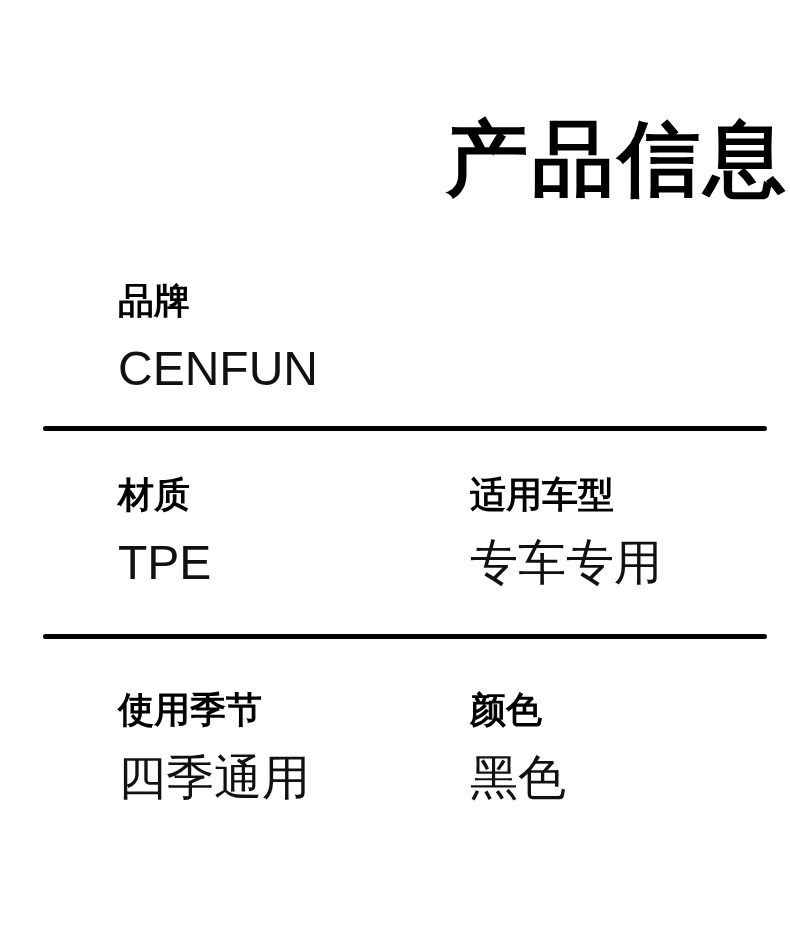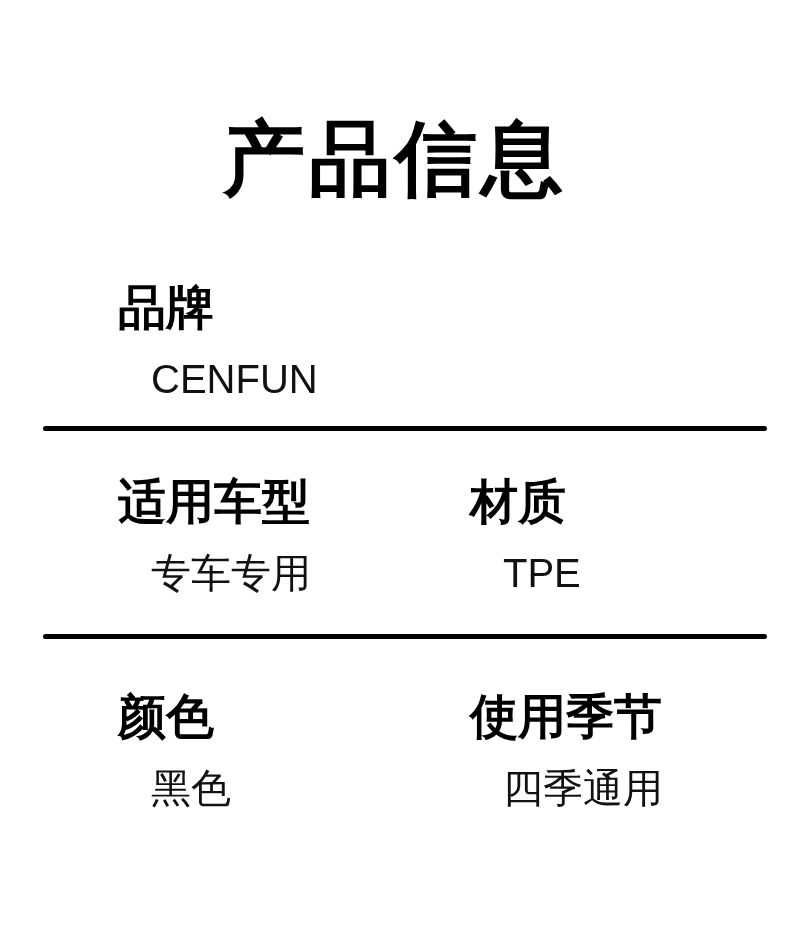--- a/index.html
+++ b/index.html
@@ -15,51 +15,50 @@
     overflow: hidden;
     font-family: "Liberation Sans", "DejaVu Sans", sans-serif;
     color: #000000;
   }
   .title {
     position: absolute;
     top: 112px;
     left: 0;
     right: 0;
     margin: 0;
-    text-align: center;
+    text-align: right;
     font-size: 82px;
     line-height: 1.15;
     font-weight: 900;
     letter-spacing: 4px;
     color: #000000;
   }
   .spec-row {
     position: absolute;
     left: 118px;
     right: 0;
     display: grid;
     grid-template-columns: 352px auto;
   }
   .row1 { top: 280px; }
   .row2 { top: 474px; }
   .row3 { top: 689px; }
   .cell { display: block; }
   .label {
-    font-size: 48px;
+    font-size: 36px;
     line-height: 1.15;
     font-weight: 700;
     color: #000000;
   }
   .value {
     margin-top: 22px;
-    font-size: 40px;
+    font-size: 48px;
     line-height: 1.1;
     font-weight: 300;
     color: #111111;
-    margin-left: 33px;
   }
   .divider {
     position: absolute;
     left: 43px;
     width: 724px;
     height: 5px;
     background: #000000;
     border-radius: 3px;
   }
   .divider1 { top: 426px; }
@@ -78,35 +77,35 @@
       <div class="value">CENFUN</div>
     </div>
     <div class="cell">
     </div>
   </section>
 
   <div class="divider divider1"></div>
 
   <section class="spec-row row2">
     <div class="cell">
+      <div class="label">材质</div>
+      <div class="value">TPE</div>
+    </div>
+    <div class="cell">
       <div class="label">适用车型</div>
       <div class="value">专车专用</div>
-    </div>
-    <div class="cell">
-      <div class="label">材质</div>
-      <div class="value">TPE</div>
     </div>
   </section>
 
   <div class="divider divider2"></div>
 
   <section class="spec-row row3">
     <div class="cell">
+      <div class="label">使用季节</div>
+      <div class="value">四季通用</div>
+    </div>
+    <div class="cell">
       <div class="label">颜色</div>
       <div class="value">黑色</div>
-    </div>
-    <div class="cell">
-      <div class="label">使用季节</div>
-      <div class="value">四季通用</div>
     </div>
   </section>
 
 </div>
 
 </body></html>

